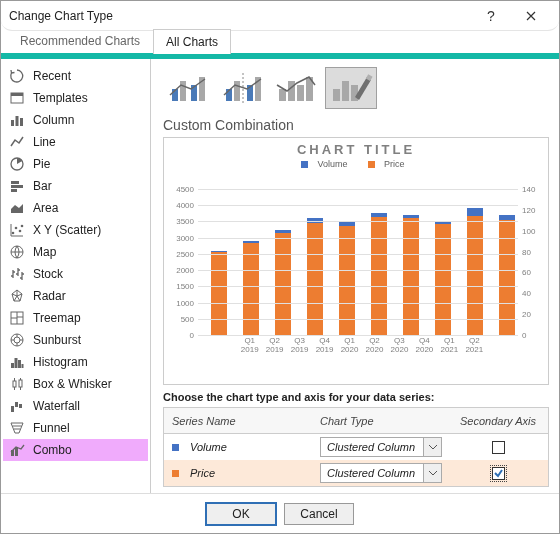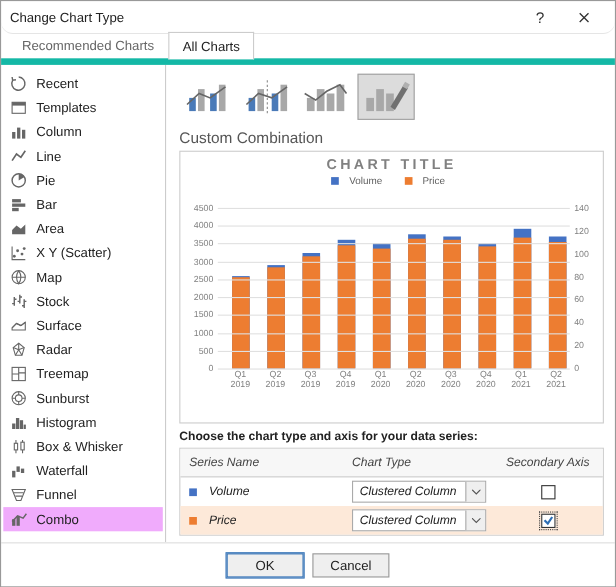--- a/index.html
+++ b/index.html
@@ -31,21 +31,21 @@
   .ylabels { position: absolute; left: 0; top: 0; width: 26px; height: 100%; }
   .ylabels div, .y2labels div { position: absolute; right: 2px; font-size: 8px; color: #808080; transform: translateY(-50%); }
   .y2labels { position: absolute; right: 0; top: 0; width: 22px; height: 100%; }
   .y2labels div { right: auto; left: 2px; }
   .plot { position: absolute; left: 28px; right: 24px; top: 0; bottom: 0; }
   .grid-line { position: absolute; left: 0; right: 0; height: 1px; background: #e0e0e0; }
   .bars { position: absolute; left: 0; right: 0; top: 0; bottom: 0; display: flex; align-items: flex-end; justify-content: space-around; }
   .bargrp { width: 8%; position: relative; height: 100%; }
   .bar-vol { position: absolute; bottom: 0; left: 40%; width: 60%; background: #4472C4; }
   .bar-price { position: absolute; bottom: 0; left: 40%; width: 60%; background: #ED7D31; }
-  .xlabels { display: flex; justify-content: space-between; margin: 2px 24px 0 36px; }
+  .xlabels { display: flex; justify-content: center; margin: 2px 24px 0 36px; }
   .xlabels div { font-size: 8px; color: #808080; text-align: center; line-height: 1.1; width: 8%; }
   .series-head { font-size: 11px; font-weight: 600; margin: 6px 0 4px 0; }
   .series-table { border: 1px solid #ccc; font-style: italic; }
   .series-header, .series-row { display: flex; align-items: center; height: 26px; font-size: 11px; }
   .series-header { border-bottom: 1px solid #ccc; background: #f7f7f7; font-weight: normal; color: #444; }
   .series-row.sel { background: #fde9d9; }
   .col-name { width: 150px; padding-left: 8px; display: flex; align-items: center; gap: 8px; }
   .col-type { flex: 1; padding: 0 6px; }
   .col-axis { width: 100px; text-align: center; }
   .combo-select { display: flex; align-items: center; border: 1px solid #aaa; height: 20px; background: #fff; cursor: pointer; }
@@ -165,29 +165,20 @@
           </span>
           <span class="side-lbl">Map</span>
         </div>
         <div class="side-item">
           <span class="side-ico">
             <svg width="16" height="16">
               <path d="M4 4 L4 12 M4 6 L6 6 M4 10 L2 10 M9 2 L9 10 M9 4 L11 4 M9 8 L7 8 M13 6 L13 14 M13 8 L15 8 M13 12 L11 12" stroke="#666" stroke-width="1.3"></path>
             </svg>
           </span>
           <span class="side-lbl">Stock</span>
-        </div>
-        <div class="side-item">
-          <span class="side-ico">
-            <svg width="16" height="16">
-              <path d="M2 10 L6 6 L10 8 L14 5 L14 12 L2 12 Z" fill="none" stroke="#666"></path>
-              <path d="M2 10 L6 6 L10 8 L14 5" fill="none" stroke="#666"></path>
-            </svg>
-          </span>
-          <span class="side-lbl">Surface</span>
         </div>
         <div class="side-item">
           <span class="side-ico">
             <svg width="16" height="16">
               <path d="M8 2 L13 6 L11 13 L5 13 L3 6 Z" fill="none" stroke="#666"></path>
               <path d="M8 2 L8 8 L13 6 M8 8 L11 13 M8 8 L5 13 M8 8 L3 6" stroke="#666" fill="none"></path>
             </svg>
           </span>
           <span class="side-lbl">Radar</span>
         </div>

